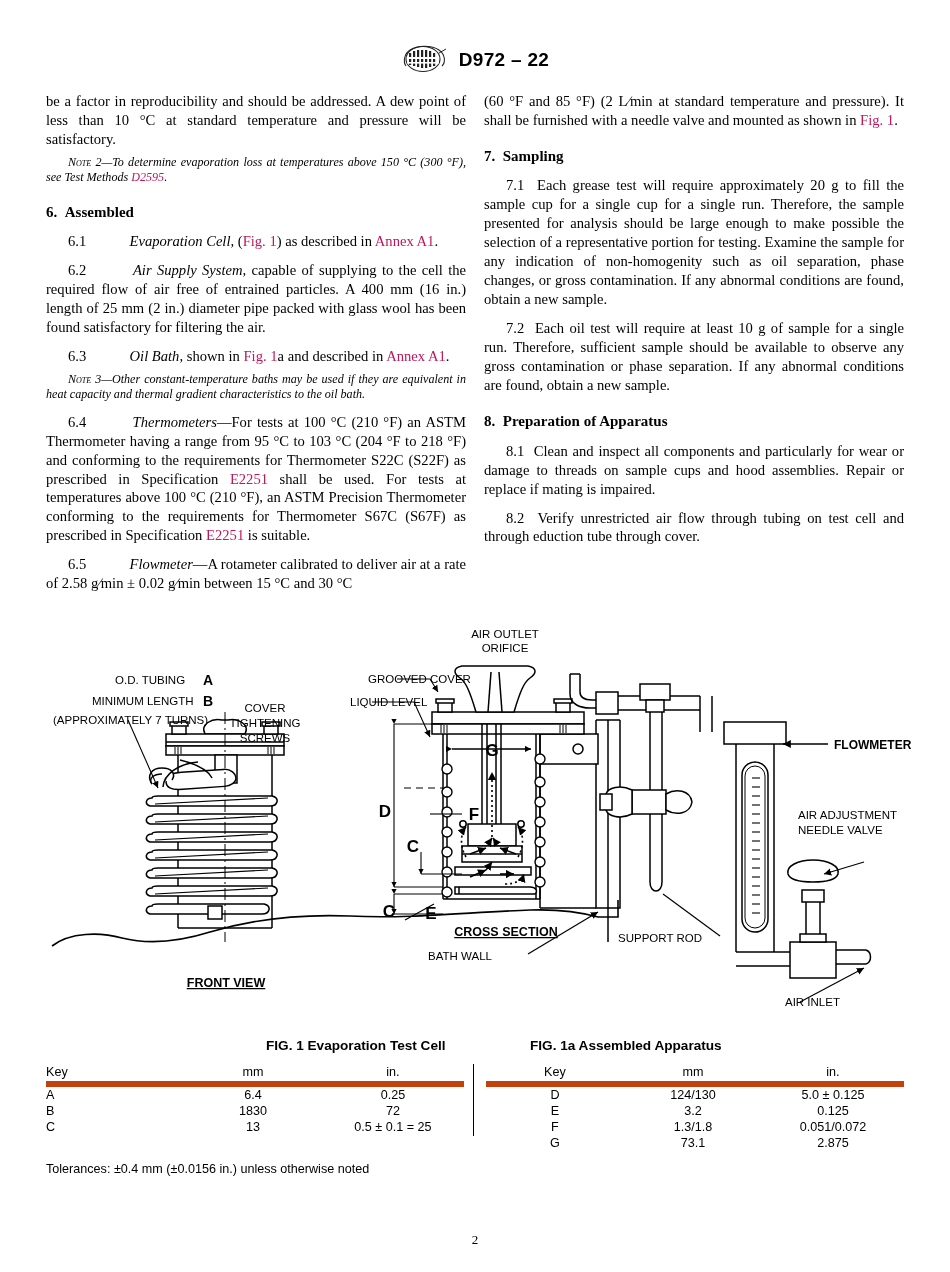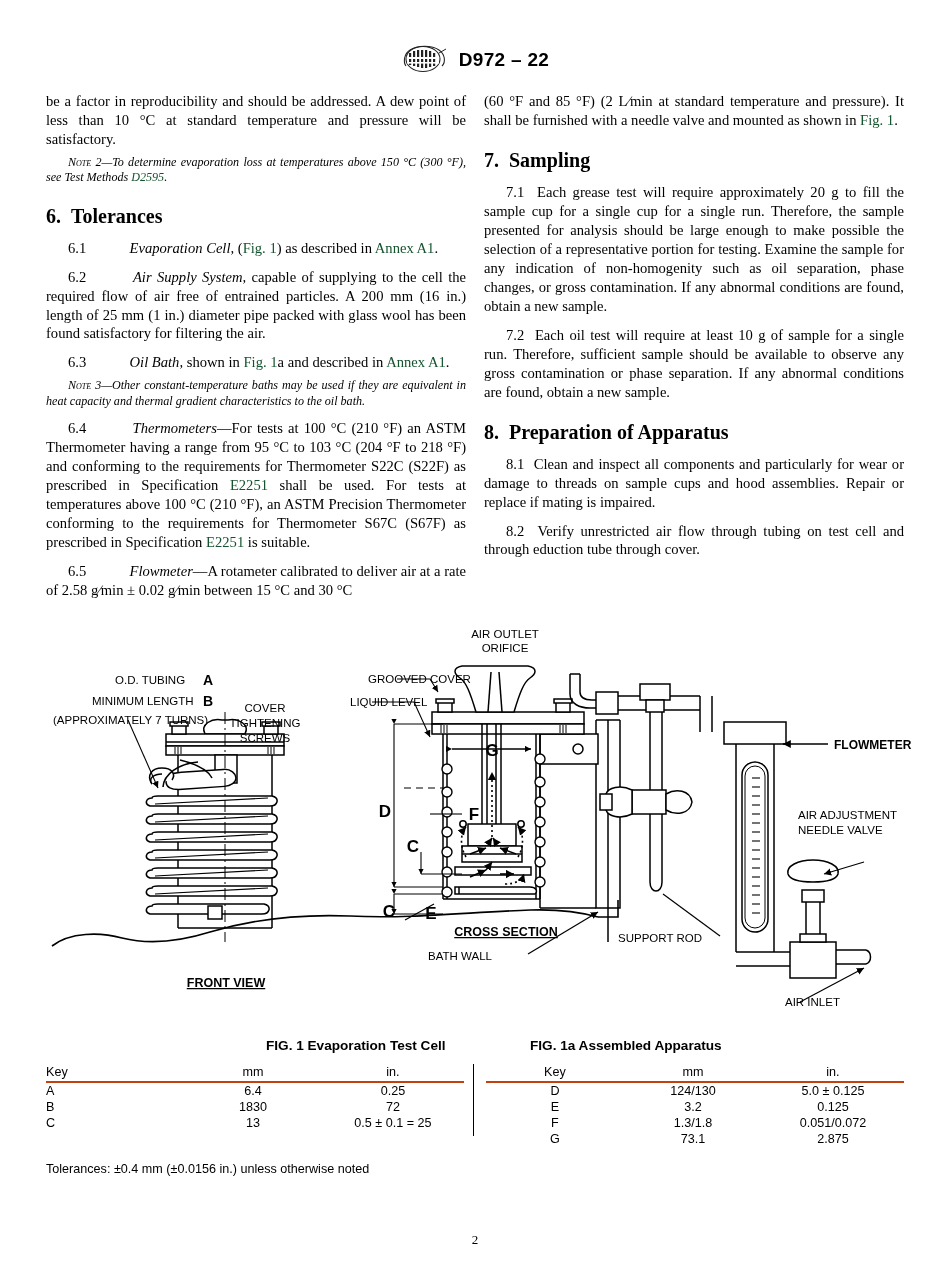--- a/index.html
+++ b/index.html
@@ -68,26 +68,26 @@
     margin: 6px 0 0 0;
     font-size: 12.1px;
     line-height: 1.27;
     text-indent: 22px;
     text-align: justify;
     font-style: italic;
   }
   h3.sec {
     font-family: "Liberation Serif", serif;
     font-weight: bold;
-    font-size: 20px;
+    font-size: 15px;
     margin: 17px 0 4px 0;
     text-indent: 0;
   }
   .it { font-style: italic; margin-left: 36px; }
-  .ref { color: #14532d; }
+  .ref { color: #be185d; }
   .nb { font-variant: small-caps; }
 
   
   .figure-area {
     position: absolute;
     left: 0;
     top: 612px;
     width: 950px;
     height: 425px;
   }
@@ -116,21 +116,21 @@
 
   table.keytbl {
     border-collapse: collapse;
     font-size: 12.6px;
     position: absolute;
   }
   table.keytbl.left  { left: 0px;   width: 418px; top: 26px; }
   table.keytbl.right { left: 440px; width: 418px; top: 26px; }
   table.keytbl th {
     font-weight: normal;
-    border-bottom: 2px solid #c2410c;
+    border-bottom: 6px solid #c2410c;
     padding: 1px 0 2px 0;
   }
   table.keytbl td {
     padding: 1px 0;
   }
   table.keytbl .c-key { width: 33%; }
   table.keytbl .c-mm  { width: 33%; text-align: center; }
   table.keytbl .c-in  { width: 34%; text-align: center; }
   table.keytbl.left  .c-key { text-align: left; }
   table.keytbl.right .c-key { text-align: center; }
@@ -192,25 +192,25 @@
     </span>
     <span class="header-title">D972 – 22</span>
   </div>
 
   <div class="col col-left">
 
     <p class="body"><span>be a factor in reproducibility and should be addressed. A dew point of less</span> <span>than 10 °C at standard temperature and pressure will be satisfactory.</span></p>
 
     <p class="note"><span class="nb">Note</span><span> 2—To determine evaporation loss at temperatures above 150 °C (300 °F), see Test Methods </span><span class="ref">D2595</span><span>.</span></p>
 
-    <h3 class="sec"><span>6.</span>&nbsp;&nbsp;<span>Tolerances</span></h3>
+    <h3 class="sec"><span>6.</span>&nbsp;&nbsp;<span>Assembled</span></h3>
 
     <p class="para"><span>6.1</span>&nbsp;&nbsp;<span class="it">Evaporation Cell,</span><span> (</span><span class="ref">Fig. 1</span><span>) as described in </span><span class="ref">Annex A1</span><span>.</span></p>
 
-    <p class="para"><span>6.2</span>&nbsp;&nbsp;<span class="it">Air Supply System,</span><span> capable of supplying to the cell the required flow of air free of entrained particles. A 200 mm (16 in.) length of 25 mm (1 in.) diameter pipe packed with glass wool has been found satisfactory for filtering the air.</span></p>
+    <p class="para"><span>6.2</span>&nbsp;&nbsp;<span class="it">Air Supply System,</span><span> capable of supplying to the cell the required flow of air free of entrained particles. A 400 mm (16 in.) length of 25 mm (2 in.) diameter pipe packed with glass wool has been found satisfactory for filtering the air.</span></p>
 
     <p class="para"><span>6.3</span>&nbsp;&nbsp;<span class="it">Oil Bath,</span><span> shown in </span><span class="ref">Fig. 1</span><span>a and described in </span><span class="ref">Annex A1</span><span>.</span></p>
 
     <p class="note"><span class="nb">Note</span><span> 3—Other constant-temperature baths may be used if they are equivalent in heat capacity and thermal gradient characteristics to the oil bath.</span></p>
 
     <p class="para"><span>6.4</span>&nbsp;&nbsp;<span class="it">Thermometers</span><span>—For tests at 100 °C (210 °F) an ASTM Thermometer having a range from 95 °C to 103 °C (204 °F to 218 °F) and conforming to the requirements for Thermometer S22C (S22F) as prescribed in Specification </span><span class="ref">E2251</span><span> shall be used. For tests at temperatures above 100 °C (210 °F), an ASTM Precision Thermometer conforming to the requirements for Thermometer S67C (S67F) as prescribed in Specification </span><span class="ref">E2251</span><span> is suitable.</span></p>
 
     <p class="para"><span>6.5</span>&nbsp;&nbsp;<span class="it">Flowmeter</span><span>—A rotameter calibrated to deliver air at a rate of 2.58 g∕min ± 0.02 g∕min between 15 °C and 30 °C</span></p>
   </div>
 

